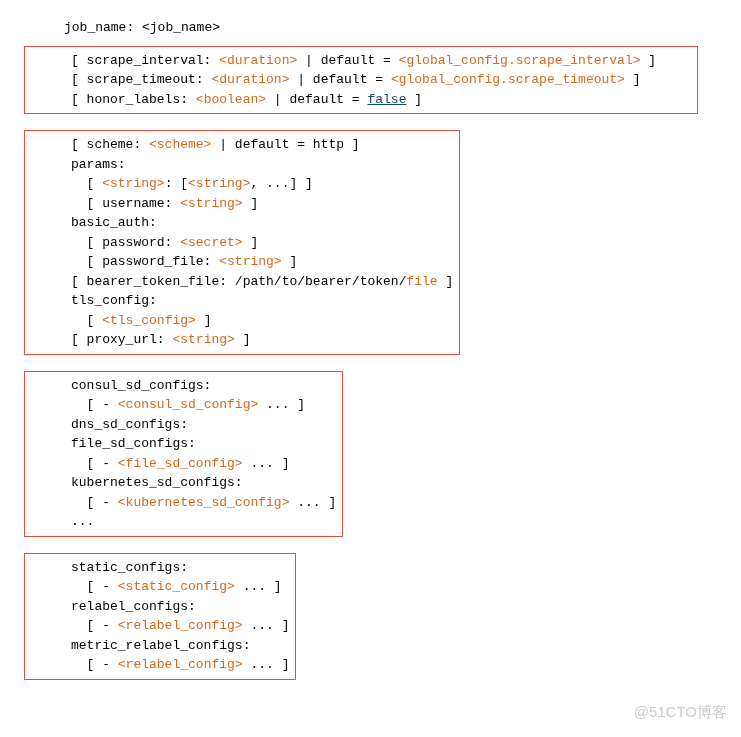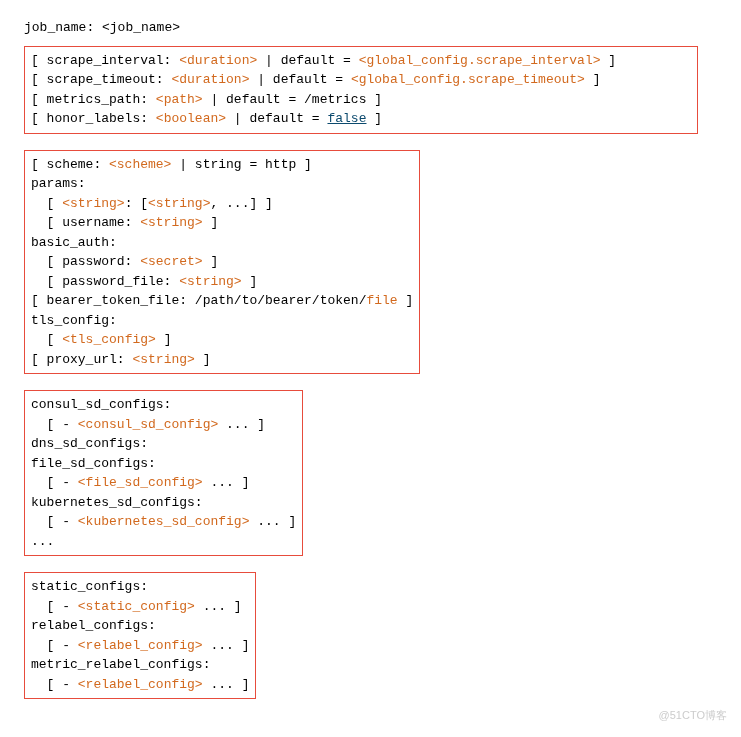--- a/index.html
+++ b/index.html
@@ -12,52 +12,51 @@
     line-height: 1.5;
     width: 741px;
     box-sizing: border-box;
   }
   .box {
     border: 1px solid #e74c3c;
     padding: 4px 6px;
     margin: 8px 0;
     display: inline-block;
   }
-  .line { white-space: pre; }
+  .line { white-space: pre; margin-left: 40px; }
   .kw { color: #d2691e; } 
   .purple { color: #0c4a6e; text-decoration: underline; }
   .watermark {
     position: fixed;
     right: 14px;
     bottom: 14px;
     color: #ccc;
     font-family: Arial, sans-serif;
-    font-size: 11px;
+    font-size: 15px;
   }
 </style>
 </head>
 <body>
 
 
 
 
 <div class="line">job_name: &lt;job_name&gt;</div>
 
 
 <div class="box" style="width:660px;">
   <div class="line"><span>[ scrape_interval: </span><span class="kw">&lt;duration&gt;</span><span> | default = </span><span class="kw">&lt;global_config.scrape_interval&gt;</span><span> ]</span></div>
   <div class="line"><span>[ scrape_timeout: </span><span class="kw">&lt;duration&gt;</span><span> | default = </span><span class="kw">&lt;global_config.scrape_timeout&gt;</span><span> ]</span></div>
-  <div class="line"><span>[ metrics_path: </span><span class="kw">&lt;path&gt;</span><span> | default = /metrics ]</span></div>
   <div class="line"><span>[ honor_labels: </span><span class="kw">&lt;boolean&gt;</span><span> | default = </span><span class="purple">false</span><span> ]</span></div>
 </div>
 <br>
 
 
 <div class="box">
-  <div class="line"><span>[ scheme: </span><span class="kw">&lt;scheme&gt;</span><span> | string = http ]</span></div>
+  <div class="line"><span>[ scheme: </span><span class="kw">&lt;scheme&gt;</span><span> | default = http ]</span></div>
   <div class="line">params:</div>
   <div class="line"><span>  [ </span><span class="kw">&lt;string&gt;</span><span>: [</span><span class="kw">&lt;string&gt;</span><span>, ...] ]</span></div>
   <div class="line"><span>  [ username: </span><span class="kw">&lt;string&gt;</span><span> ]</span></div>
   <div class="line">basic_auth:</div>
   <div class="line"><span>  [ password: </span><span class="kw">&lt;secret&gt;</span><span> ]</span></div>
   <div class="line"><span>  [ password_file: </span><span class="kw">&lt;string&gt;</span><span> ]</span></div>
   <div class="line"><span>[ bearer_token_file: /path/to/bearer/token/</span><span class="kw">file</span><span> ]</span></div>
   <div class="line">tls_config:</div>
   <div class="line"><span>  [ </span><span class="kw">&lt;tls_config&gt;</span><span> ]</span></div>
   <div class="line"><span>[ proxy_url: </span><span class="kw">&lt;string&gt;</span><span> ]</span></div>

